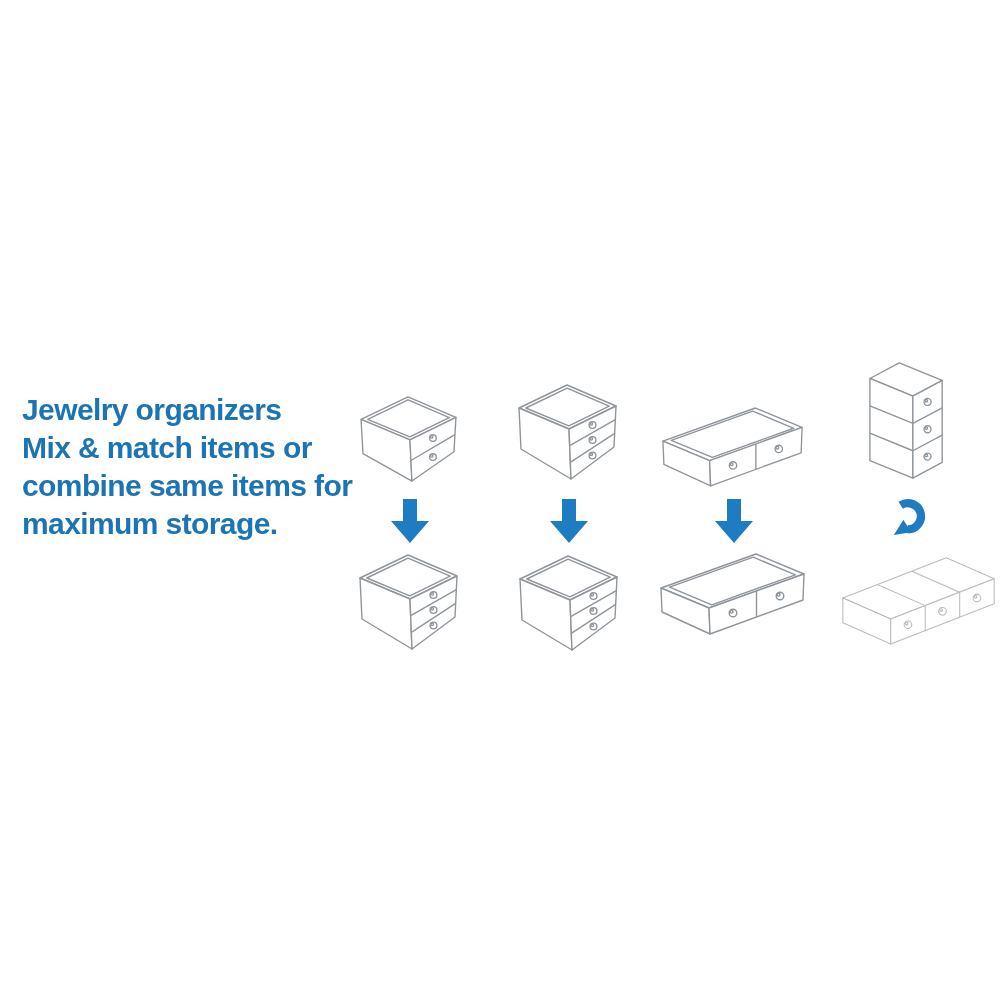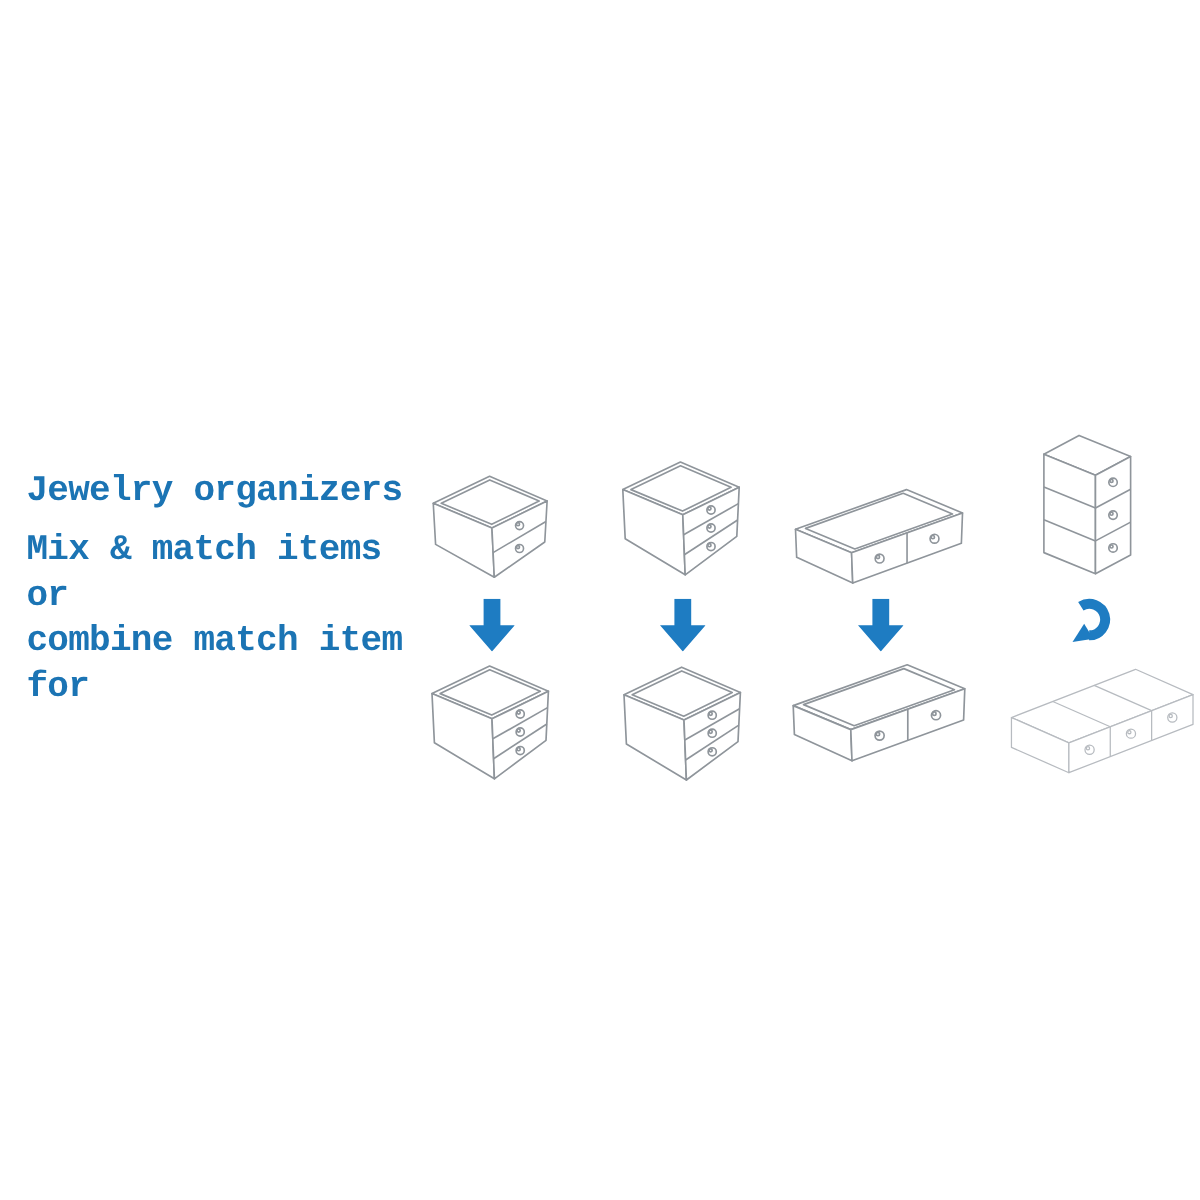--- a/index.html
+++ b/index.html
@@ -1,23 +1,23 @@
 <!DOCTYPE html>
 <html style="--page-bg: #ffffff; --headline-blue: #1b74b4; --arrow-blue: #1e7cc2; --line-gray: #8f959b; --line-gray-light: #b7bbc0;"><head>
 <meta charset="utf-8">
 <style>
   html,body{margin:0;padding:0;background:#fff;}
   .canvas{
     position:relative;width:1000px;height:1000px;background:var(--page-bg,#fff);
-    overflow:hidden;font-family:Liberation Mono, monospace;
+    overflow:hidden;font-family:Liberation Sans, sans-serif;
   }
   .text-block{position:absolute;left:22px;top:391px;width:345px;}
   .tpara{margin:0;font-weight:bold;font-size:30px;line-height:38px;
          letter-spacing:-0.6px;color:var(--headline-blue,#1b74b4);}
-  .tpara + .tpara{margin-top:11px;}
+  .tpara + .tpara{}
   .tline{display:block;}
   .figure{position:absolute;left:0;top:0;width:1000px;height:1000px;}
   .illus{position:absolute;color:var(--line-gray,#8f959b);}
   .illus.light{color:var(--line-gray-light,#b7bbc0);}
   .arrow{position:absolute;color:var(--arrow-blue,#1e7cc2);}
   svg{display:block;overflow:visible;}
 </style>
 </head>
 <body>
 
@@ -110,21 +110,22 @@
       </symbol>
     </defs>
   </svg>
 
   <div class="text-block">
     <p class="tpara">
       <span class="tline">Jewelry organizers</span>
     </p>
     <p class="tpara">
       <span class="tline">Mix &amp; match items or</span>
-      <span class="tline">combine match item for</span>
+      <span class="tline">combine same items for</span>
+      <span class="tline">maximum storage.</span>
     </p>
   </div>
 
   <div class="figure">
 
     <svg class="illus" style="left:357px;top:393px" width="102" height="90" viewBox="0 0 104 92" aria-label="organizer-2-drawer-cube-icon">
         <use href="#cube2"></use>
       </svg>
     <svg class="arrow" style="left:391px;top:499px" width="38" height="44" viewBox="0 0 38 44" aria-label="down-arrow-icon">
         <use href="#arrow-down"></use>

